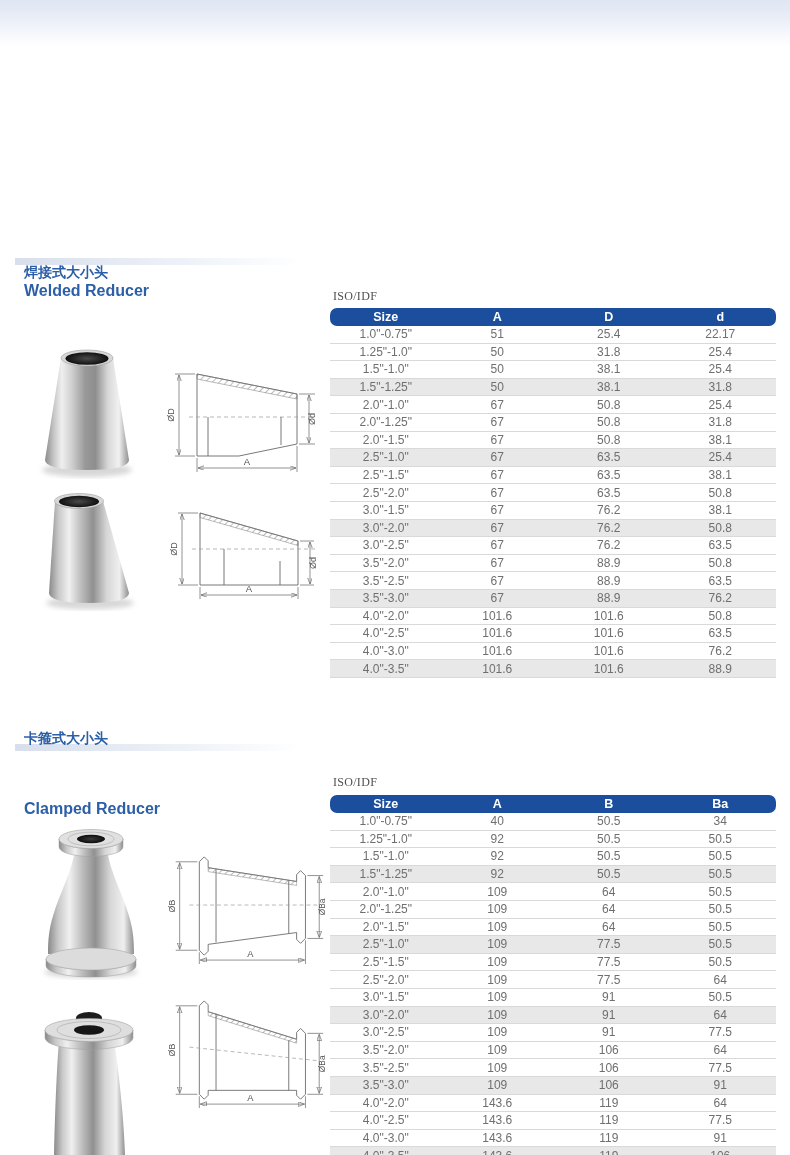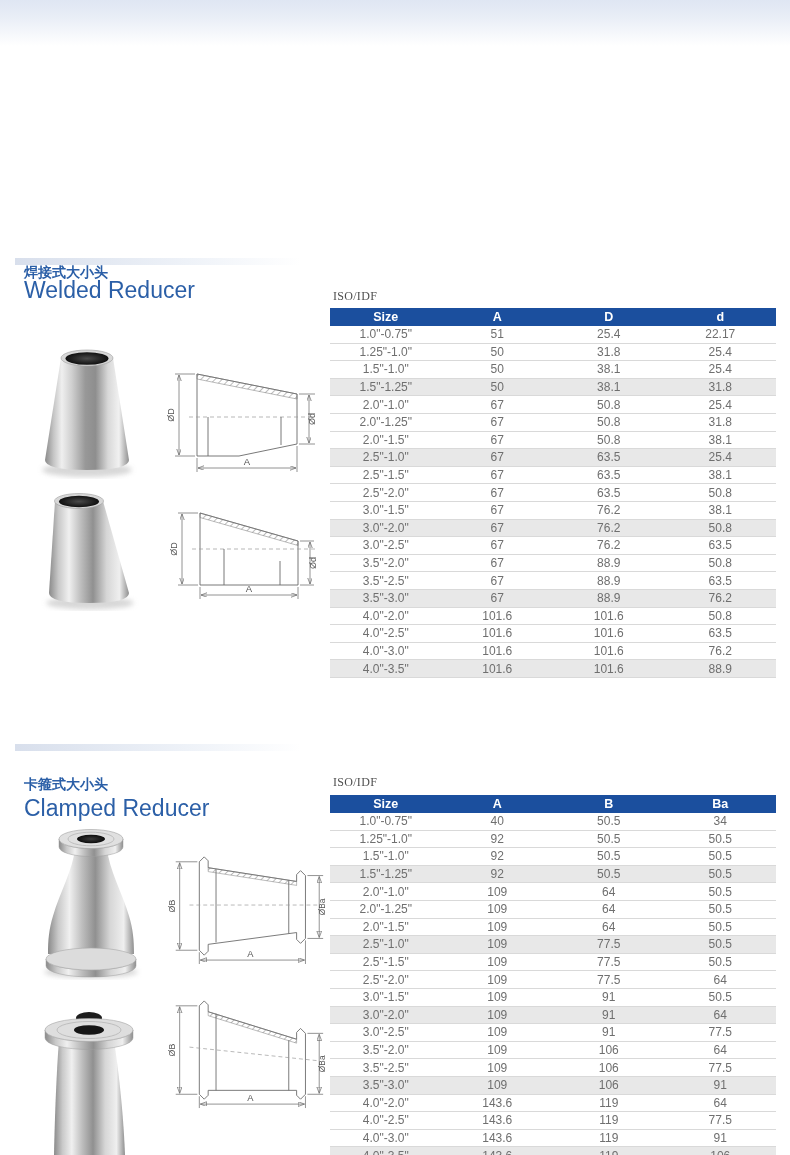--- a/index.html
+++ b/index.html
@@ -3,25 +3,25 @@
 <meta charset="utf-8">
 <style>
   html,body{margin:0;padding:0;background:#ffffff;}
   .page{position:relative;width:790px;height:1155px;overflow:hidden;background:#ffffff;
         font-family:"Liberation Sans",sans-serif;}
   .topband{position:absolute;left:0;top:0;width:790px;height:46px;
            background:linear-gradient(180deg,#dfe6f3 0%,#e8edf6 35%,#ffffff 100%);}
   .titlebar{position:absolute;left:15px;width:286px;height:7px;
             background:linear-gradient(90deg,#d8dfec 0%,#eef2f8 60%,#ffffff 100%);}
   .zh{position:absolute;left:24px;font-size:14px;font-weight:bold;color:#2b5fa7;line-height:18px;}
-  .en{position:absolute;left:24px;font-size:23px;font-weight:normal;color:#2b5fa7;line-height:19px;}
+  .en{position:absolute;left:24px;font-size:16px;font-weight:bold;color:#2b5fa7;line-height:19px;}
   .iso{position:absolute;left:333px;font-family:"Liberation Serif",serif;
        font-size:12px;color:#4f4f4f;letter-spacing:0.3px;}
   .tbl{position:absolute;left:330px;width:446px;}
-  .thead{display:flex;height:18px;align-items:center;background:#1b4f9e;}
+  .thead{display:flex;height:18px;align-items:center;background:#1b4f9e;border-radius:7px;}
   .th{flex:1;text-align:center;color:#ffffff;font-size:12.5px;font-weight:bold;}
   .trow{display:flex;height:17.6px;align-items:center;box-sizing:border-box;
         border-bottom:1px solid #d9d9d9;background:#ffffff;}
   .trow.shaded{background:#e8e8e8;}
   .td{flex:1;text-align:center;color:#6f6f6f;font-size:12px;white-space:nowrap;}
   svg{position:absolute;}
   .dwg path,.dwg line,.dwg polyline{fill:none;stroke:#6a6a6a;stroke-width:0.9;}
   .dwg .dim{stroke:#777777;stroke-width:0.8;}
   .dwg .dash{stroke:#999999;stroke-width:0.7;stroke-dasharray:4 3;}
   .dwg text{font-family:"Liberation Sans",sans-serif;fill:#555555;}
@@ -282,21 +282,21 @@
       <line class="dim" x1="32" y1="84" x2="32" y2="96"></line>
         <line class="dim" x1="130" y1="84" x2="130" y2="96"></line>
       <line class="dim" x1="33" y1="92" x2="129" y2="92" marker-start="url(#a2)" marker-end="url(#a2)"></line>
     </g>
     <text x="9" y="46" transform="rotate(-90 9 46)" font-size="9" text-anchor="middle">ØD</text>
     <text x="148" y="60" transform="rotate(-90 148 60)" font-size="9" text-anchor="middle">Ød</text>
     <text x="81" y="89" font-size="9.5" text-anchor="middle">A</text>
   </svg>
 
   <div class="titlebar" style="top:744px;"></div>
-  <div class="zh" style="top:775px;">卡箍式大小头</div>
+  <div class="zh" style="top:729px;">卡箍式大小头</div>
   <div class="en" style="top:799px;">Clamped Reducer</div>
   <div class="iso" style="top:775px;">ISO/IDF</div>
   <div class="tbl" style="top:795px;">
       <div class="thead">
         <span class="th">Size</span>
         <span class="th">A</span>
         <span class="th">B</span>
         <span class="th">Ba</span>
       </div>
       <div class="trow">

